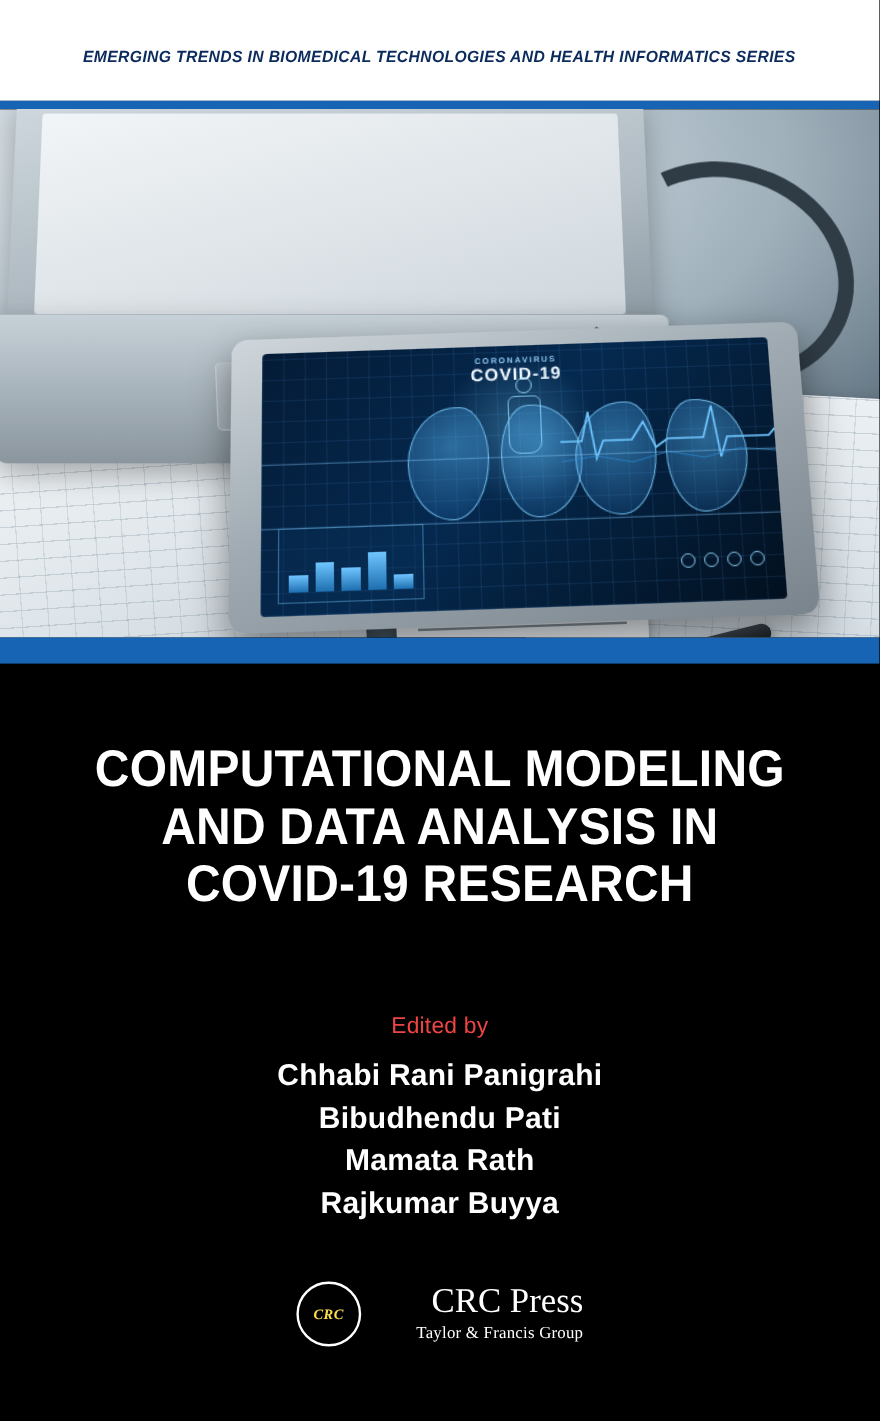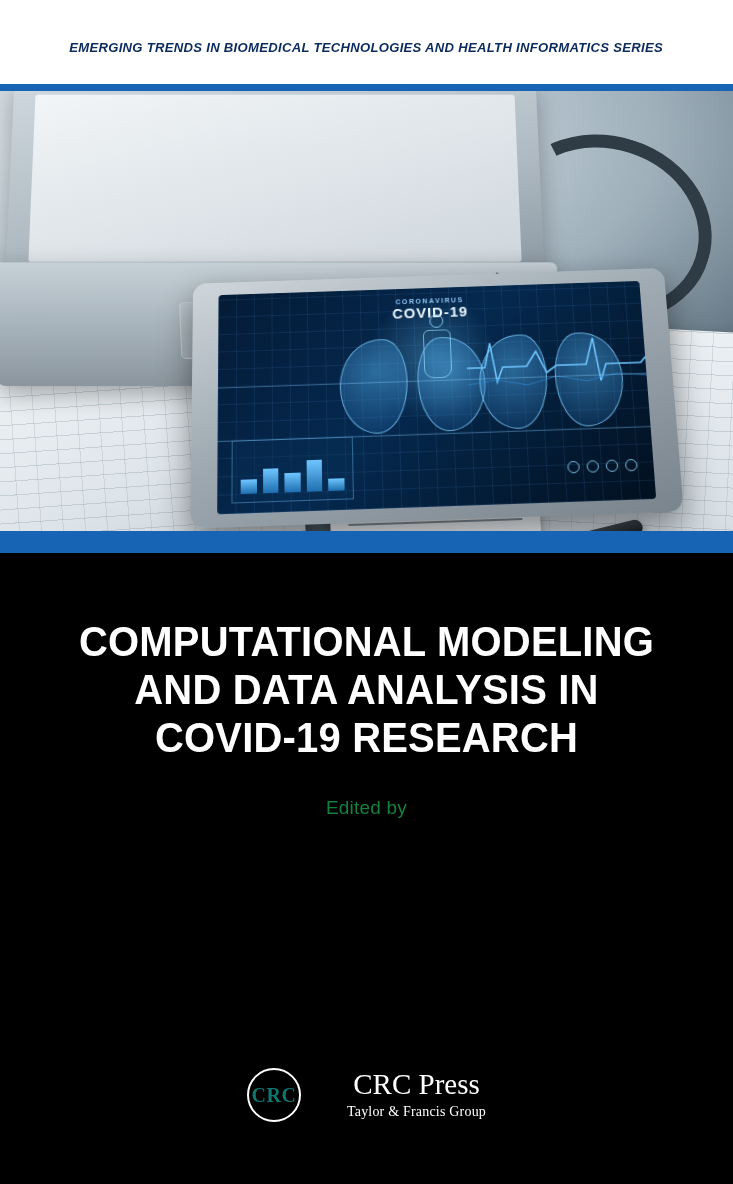--- a/index.html
+++ b/index.html
@@ -307,22 +307,22 @@
     font-family: "Liberation Sans", sans-serif;
     font-weight: bold;
     font-size: 43px;
     line-height: 1.12;
     letter-spacing: 0.2px;
     text-transform: uppercase;
     transform: scaleX(0.93);
     transform-origin: center;
   }
   .edited-by {
-    margin-top: 36px;
-    color: #15803d;
+    margin-top: 84px;
+    color: #ef4444;
     font-size: 19px;
     text-align: center;
     letter-spacing: .2px;
   }
   .editors {
     margin-top: 12px;
     text-align: center;
   }
   .editor {
     color: #ffffff;
@@ -339,27 +339,28 @@
     display: flex;
     align-items: center;
     justify-content: center;
     gap: 14px;
   }
   .crc-mark {
     width: 54px; height: 54px;
     border-radius: 50%;
     border: 2.2px solid #ffffff;
     display: flex; align-items: center; justify-content: center;
-    color: #0f766e;
-    font-size: 20px;
+    color: #fde047;
+    font-size: 12px;
     font-weight: bold;
     font-family: "Liberation Serif", serif;
     letter-spacing: .5px;
-  }
-  .crc-text { text-align: center; color: #fff; margin-left: 32px; }
+    font-style: italic;
+  }
+  .crc-text { text-align: right; color: #fff; margin-left: 32px; }
   .crc-name {
     font-family: "Liberation Serif", serif;
     font-size: 29px;
     line-height: 1;
   }
   .crc-sub {
     font-family: "Liberation Serif", serif;
     font-size: 14px;
     margin-top: 5px;
     letter-spacing: .2px;
@@ -457,20 +458,26 @@
 
   <div class="title-block">
     <div class="book-title">
       <div>COMPUTATIONAL MODELING</div>
       <div>AND DATA ANALYSIS IN</div>
       <div>COVID-19 RESEARCH</div>
     </div>
 
     <div class="edited-by">Edited by</div>
 
+    <div class="editors">
+      <div class="editor">Chhabi Rani Panigrahi</div>
+      <div class="editor">Bibudhendu Pati</div>
+      <div class="editor">Mamata Rath</div>
+      <div class="editor">Rajkumar Buyya</div>
+    </div>
   </div>
 
   <div class="publisher">
     <div class="crc-mark">CRC</div>
     <div class="crc-text">
       <div class="crc-name">CRC Press</div>
       <div class="crc-sub">Taylor &amp; Francis Group</div>
     </div>
   </div>
 

